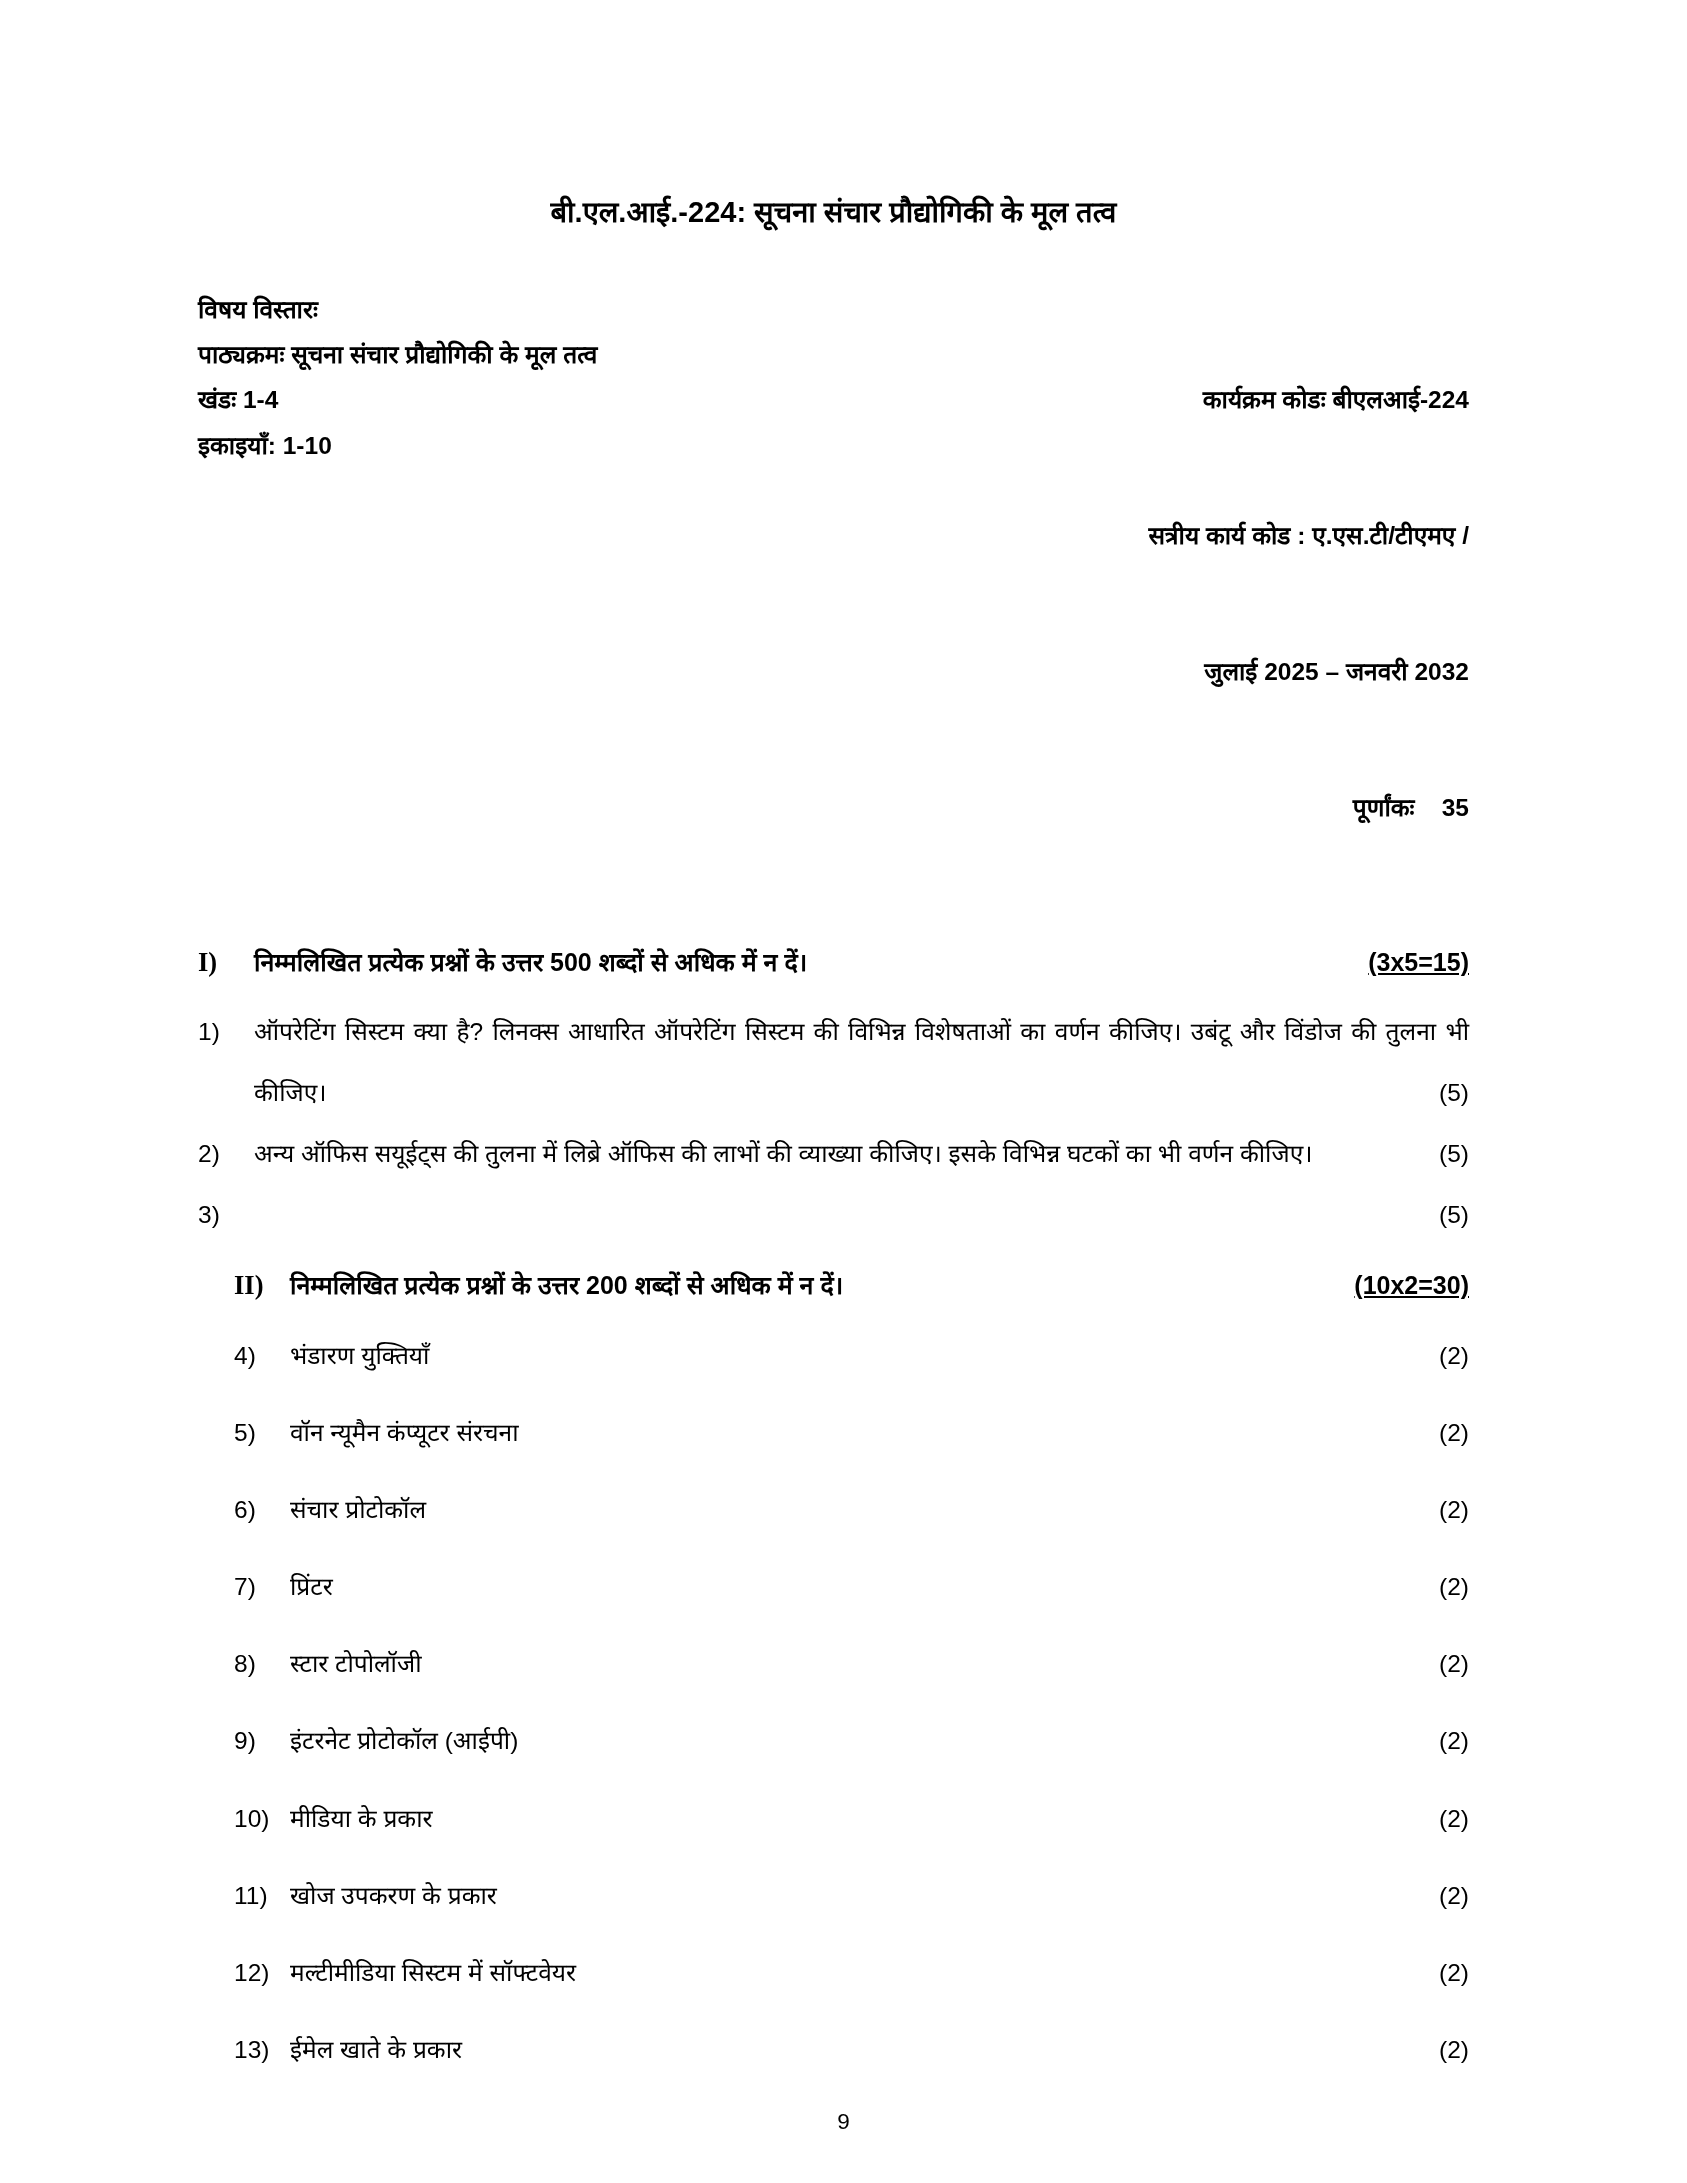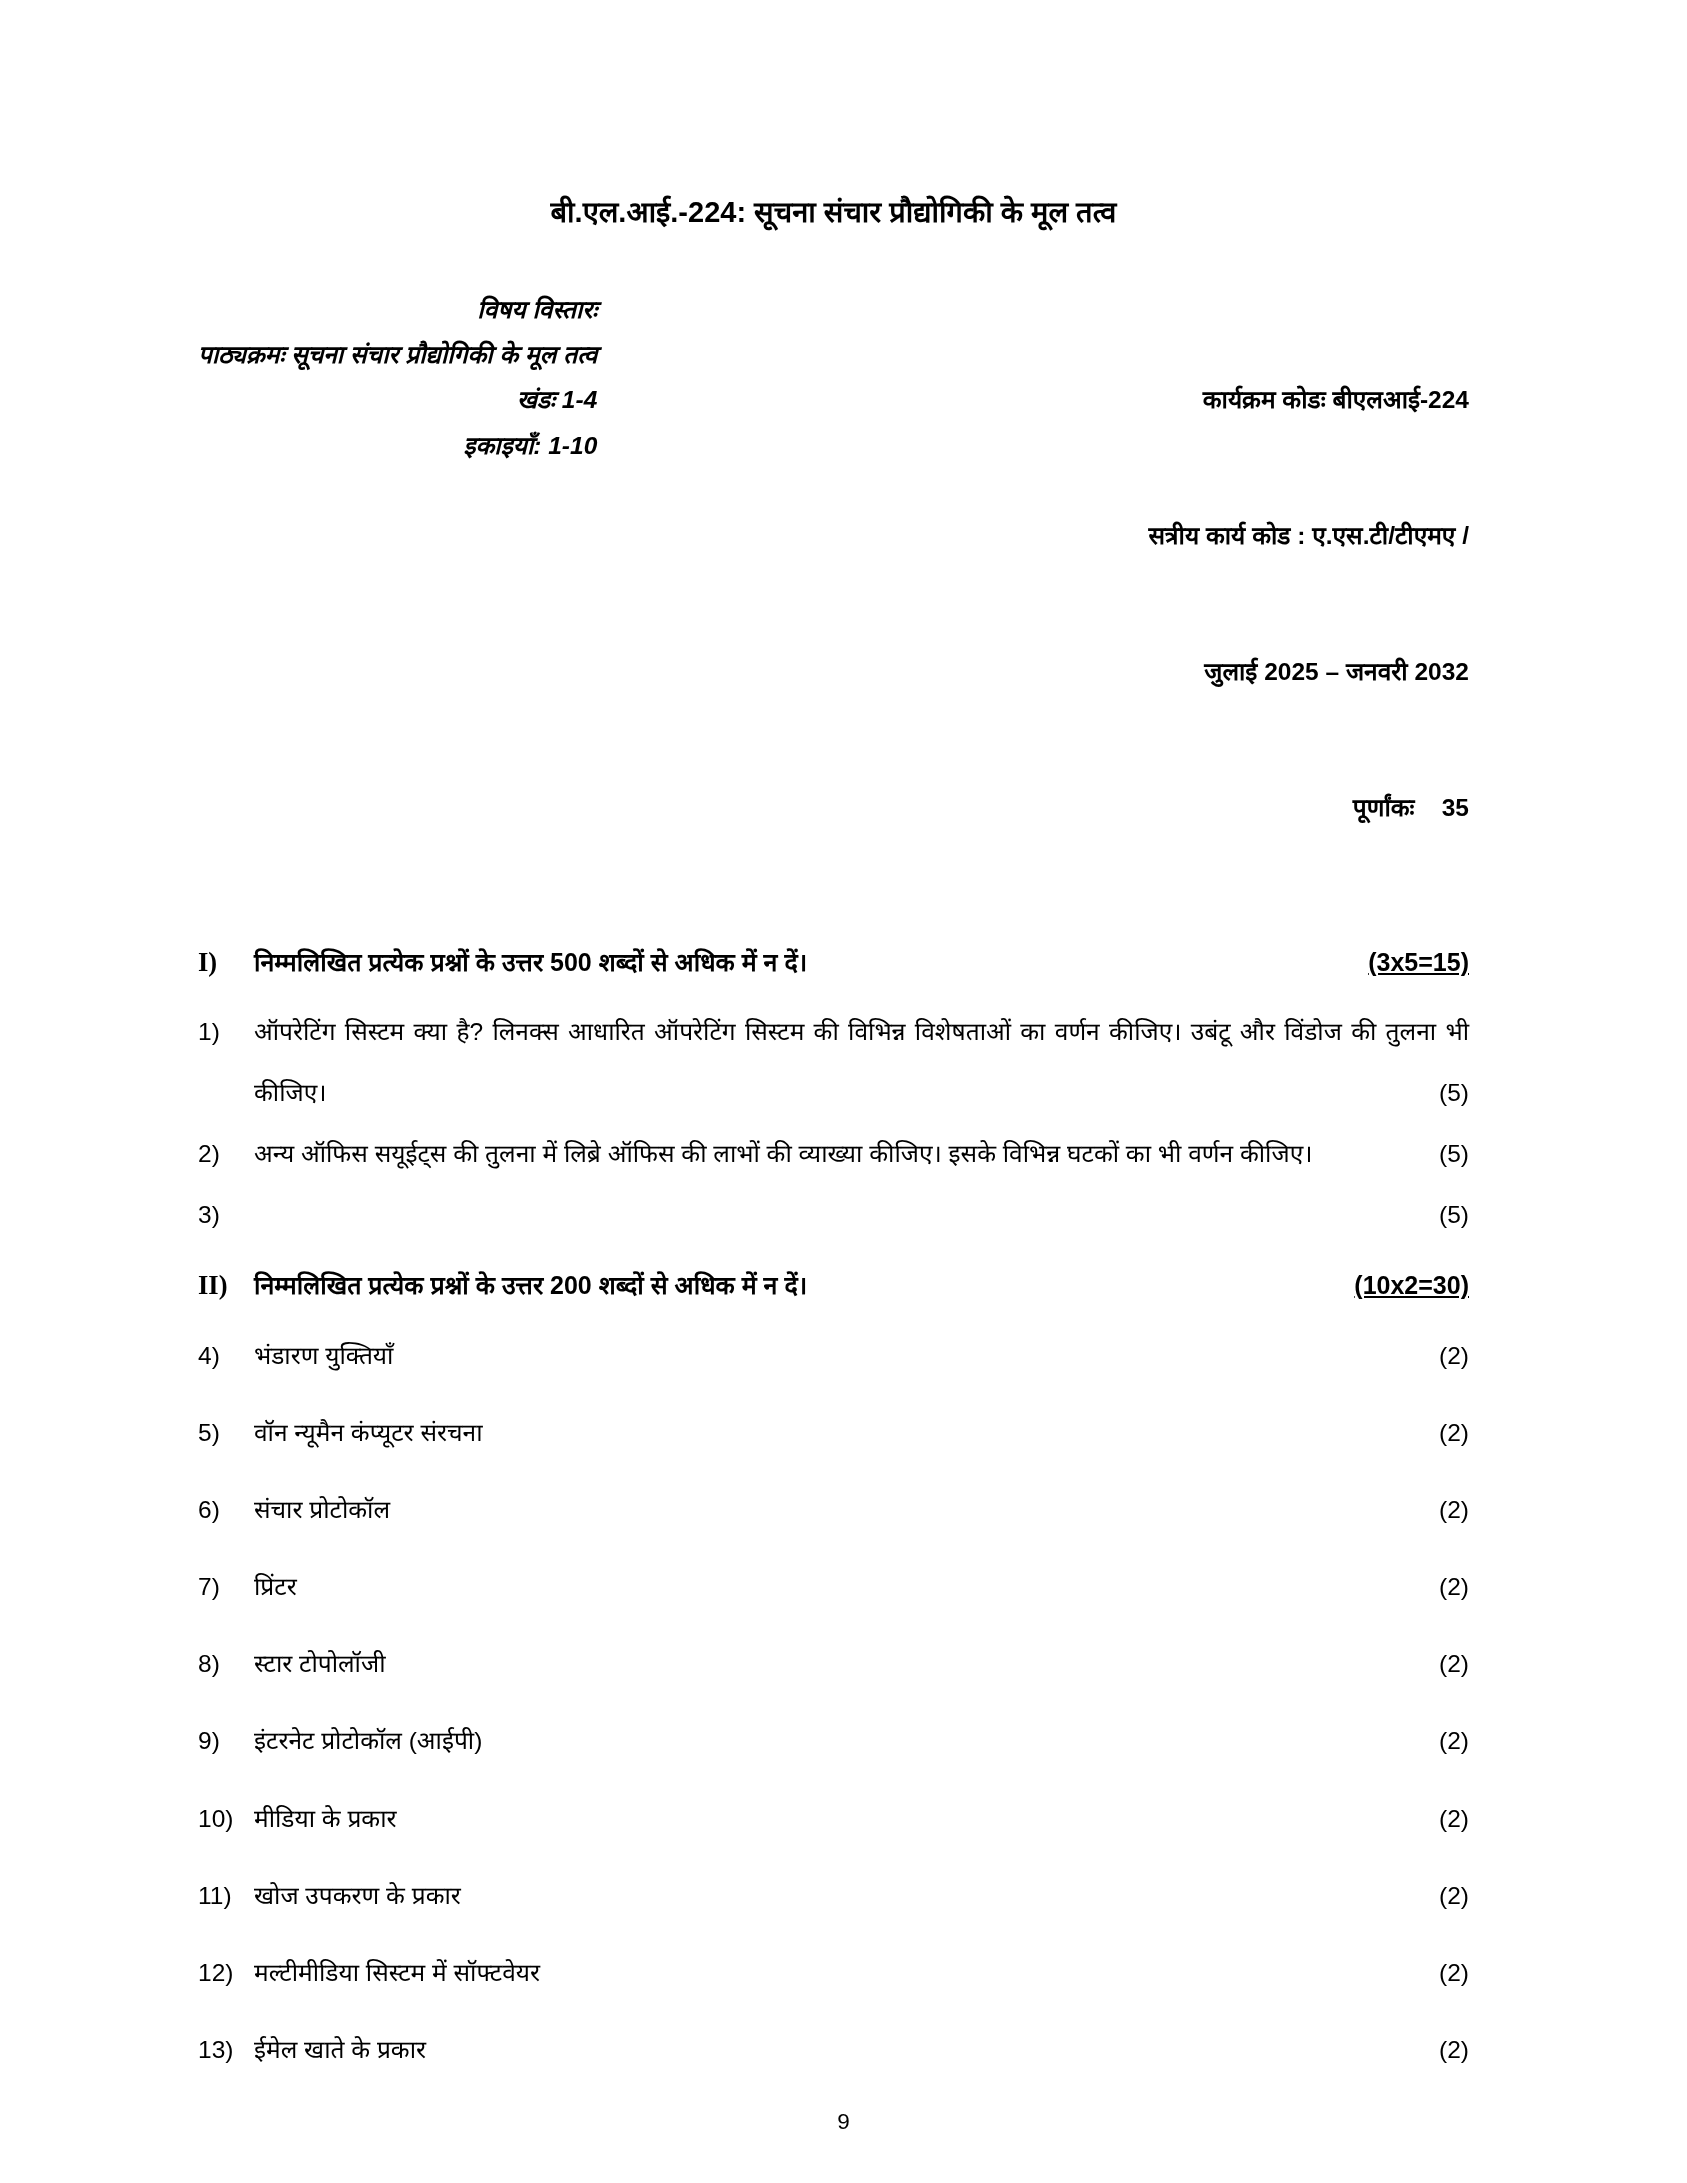--- a/index.html
+++ b/index.html
@@ -12,40 +12,40 @@
     overflow: hidden;
     font-family: "Liberation Sans", "DejaVu Sans", sans-serif;
   }
   .content { padding: 189px 218px 0 198px; }
 
   
   .title { text-align: center; font-weight: 700; font-size: 29px; line-height: 1.65; margin-bottom: 50px; }
 
   
   .header-block { display: flex; justify-content: space-between; font-weight: 700; font-size: 24.5px; line-height: 1.85; margin-bottom: 20px; }
-  .header-left { text-align: right; font-style: italic; }
+  .header-left { text-align: left; }
   .header-right { text-align: right; white-space: pre-wrap; }
 
   
   .section-heading { display: flex; align-items: baseline; font-weight: 700; font-size: 25px; line-height: 1.6; margin: 18.5px 0 17px 0; }
   .sh-roman { flex: 0 0 56px; font-family: "Liberation Serif", "DejaVu Serif", serif; font-size: 26.5px; }
   .sh-text { text-align: left; }
   .sh-marks { margin-left: auto; padding-left: 13.2px; white-space: nowrap; text-decoration: underline; }
 
   
   .question-long { display: flex; font-size: 24.5px; font-weight: 400; line-height: 2.5; }
   .q-no { flex: 0 0 56px; }
   .q-text { flex: 1; text-align: justify; position: relative; }
   .q-marks-abs { position: absolute; right: 0; bottom: 0; }
 
   
   .question-short { display: flex; align-items: baseline; font-size: 24.5px; font-weight: 400; line-height: 1.6; margin-bottom: 38px; }
   .q-marks-inline { margin-left: auto; padding-left: 13.2px; white-space: nowrap; }
 
-  .section-2 { margin-top: 10.6px; }
+  .section-2 { margin-top: 10.6px; margin-left: 36px; }
   .section-2 .section-heading { margin-bottom: 29px; }
 
   
   .page-number { position: absolute; bottom: 48px; left: 0; right: 0; text-align: center; font-size: 22.5px; font-weight: 400; }
 </style>
 </head>
 <body>
 
 <div class="page">
   <div class="content">

